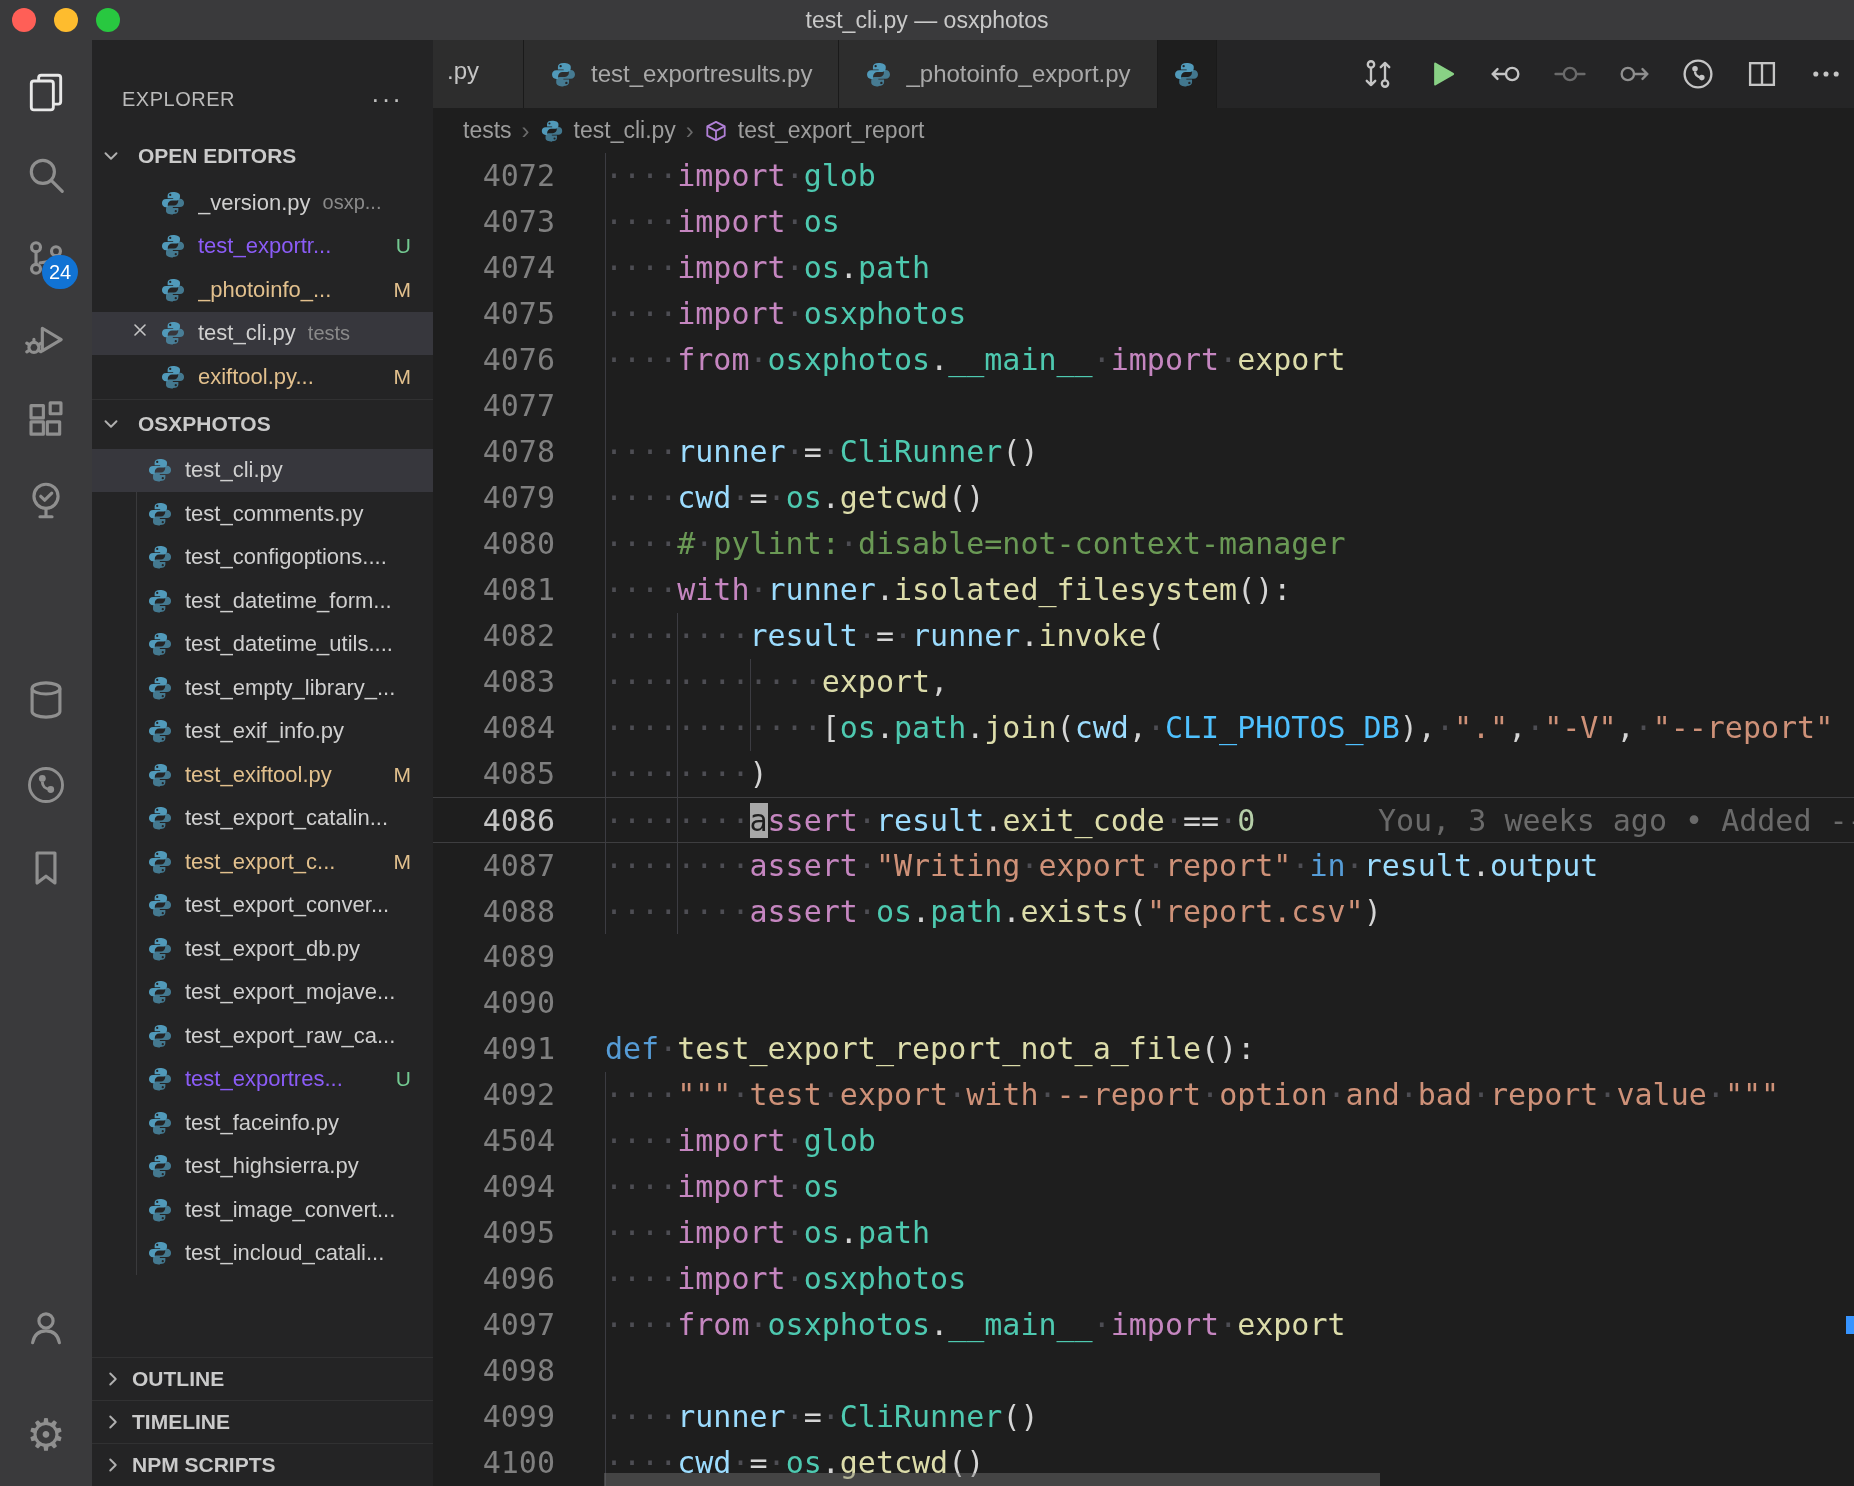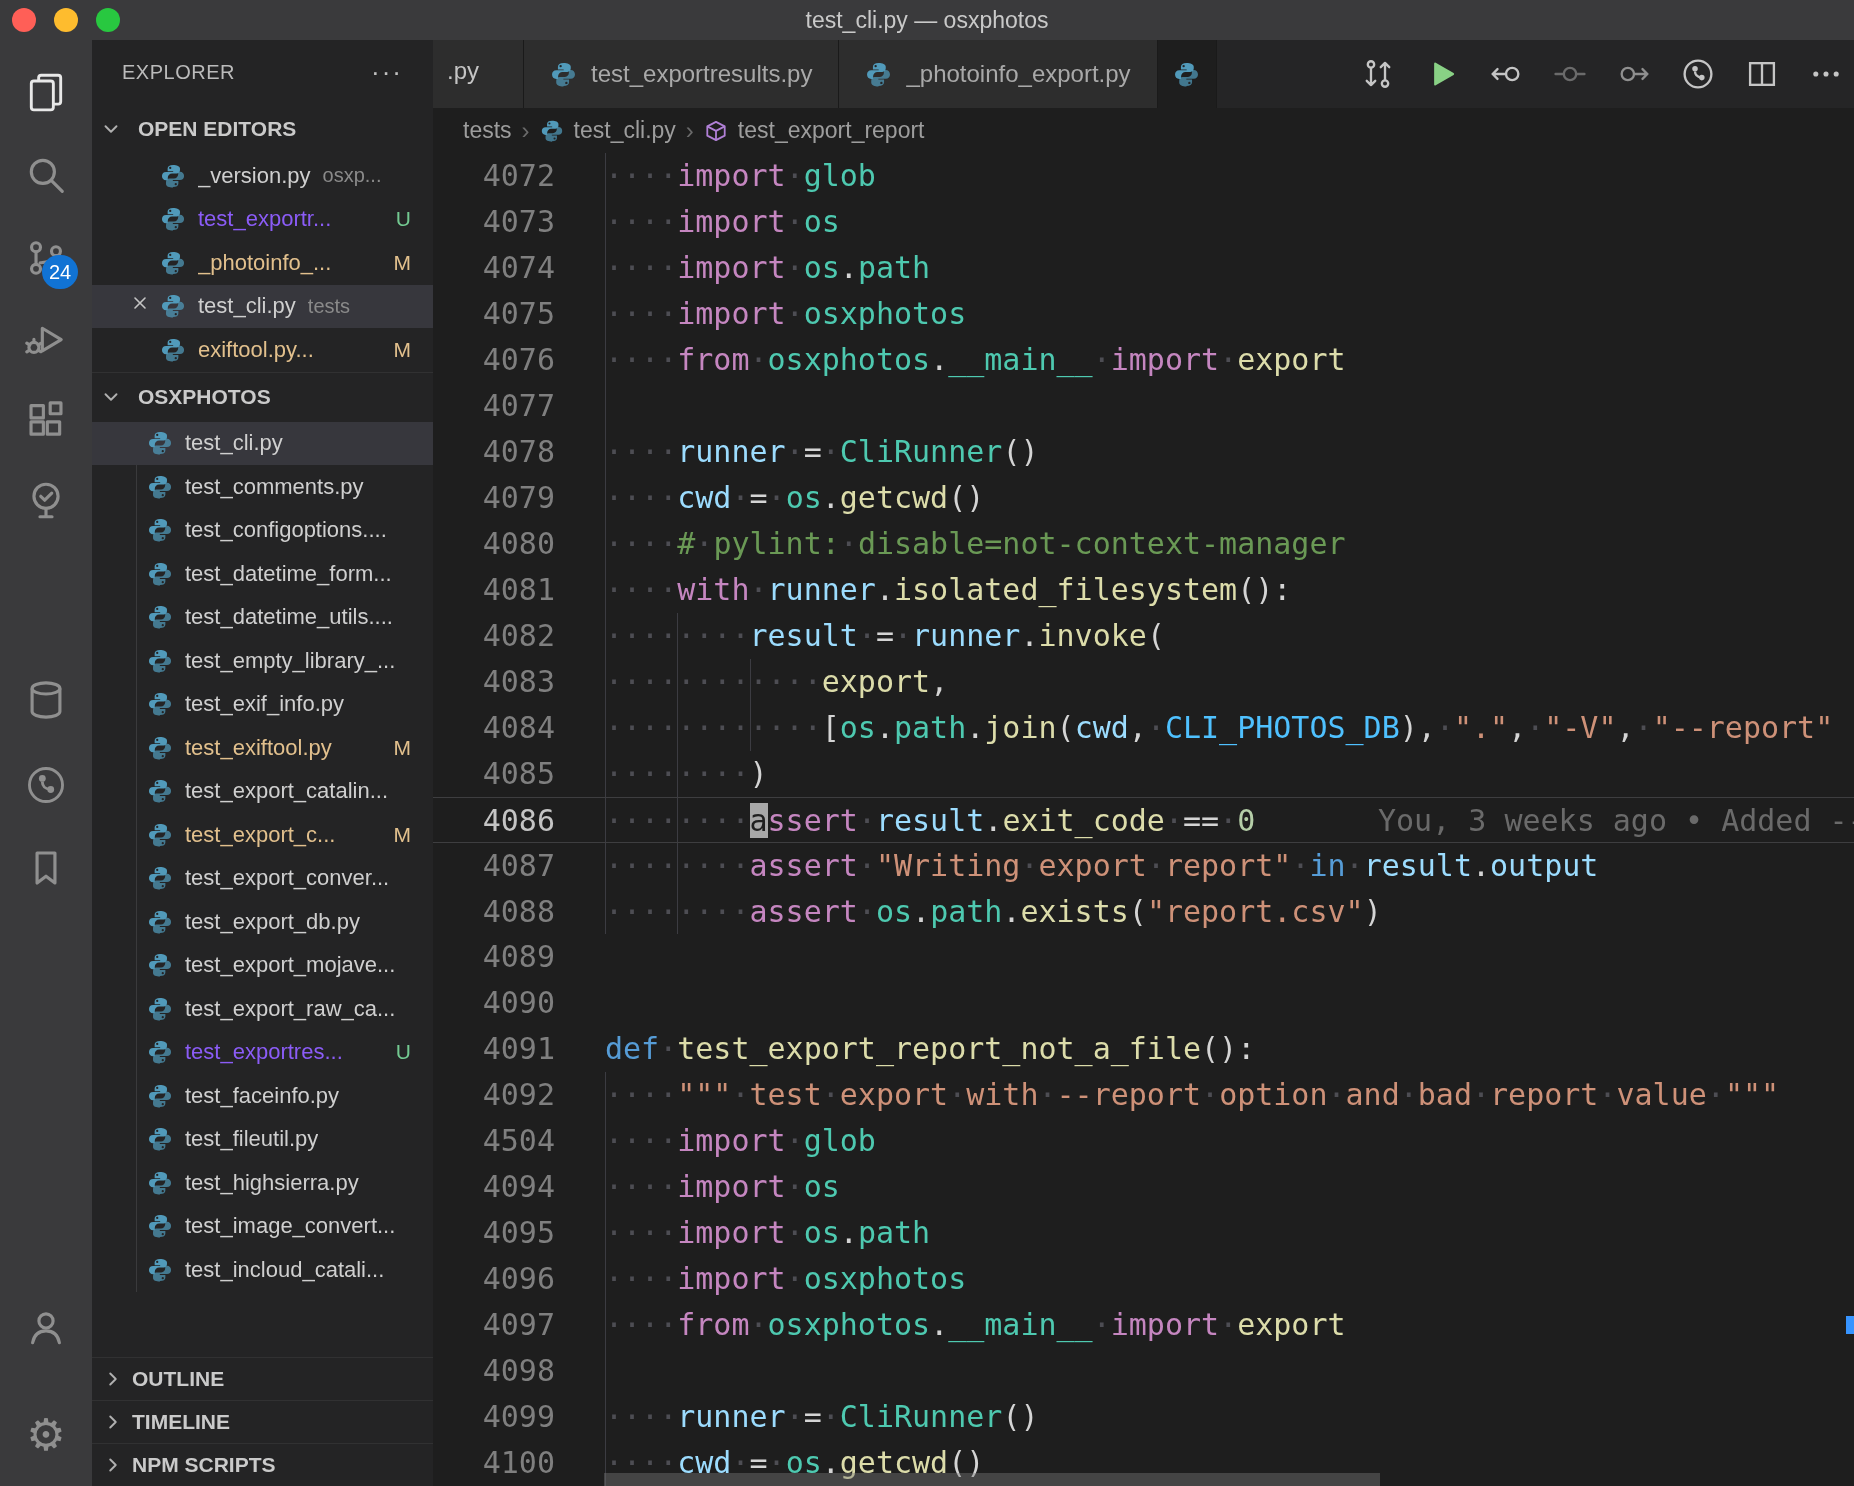--- a/index.html
+++ b/index.html
@@ -22,21 +22,21 @@
   .activitybar{position:absolute;left:0;top:40px;width:92px;height:1446px;background:var(--activity);}
   .ab-icon{position:absolute;left:0;width:92px;height:70px;display:flex;align-items:center;justify-content:center;color:var(--icon);cursor:pointer;}
   .ab-icon.active{color:#e8e8e8;}
   .ab-icon svg{width:42px;height:42px;}
   .ab-badge{position:absolute;right:14px;bottom:4px;min-width:36px;height:34px;border-radius:17px;background:#1173d4;
             color:#fff;font-size:20px;font-weight:400;display:flex;align-items:center;justify-content:center;padding:0 6px;}
   .gear{font-size:44px;line-height:1;}
   
   .sidebar{position:absolute;left:92px;top:40px;width:341px;height:1446px;background:var(--sidebar);
            display:flex;flex-direction:column;font-size:22px;overflow:hidden;}
-  .sb-title{height:64px;display:flex;align-items:center;padding:3px 30px;color:#bbbbbb;font-size:20px;letter-spacing:.5px;flex:0 0 auto;}
+  .sb-title{height:64px;display:flex;align-items:center;padding:3px 30px;color:#bbbbbb;font-size:20px;letter-spacing:.5px;flex:0 0 auto;margin-top:27px;}
   .sb-more{margin-left:auto;color:#c0c0c0;font-size:26px;letter-spacing:2px;cursor:pointer;}
   .sec-header{height:50px;display:flex;align-items:center;gap:16px;padding:0 8px;font-weight:700;font-size:21px;color:#cacaca;flex:0 0 auto;cursor:pointer;}
   .sec-header svg{width:22px;height:22px;flex:0 0 auto;color:#b0b0b0;}
   .sec-header.bordered{border-top:1px solid #313132;}
   .row{height:43.5px;display:flex;align-items:center;flex:0 0 auto;position:relative;cursor:pointer;white-space:nowrap;}
   .row.selected{background:var(--sel);}
   .row .close{width:30px;margin-left:38px;color:#c5c5c5;flex:0 0 auto;}
   .row .close svg{width:20px;height:20px;}
   .row .pad-oe{width:68px;flex:0 0 auto;}
   .row .pad-tree{width:55px;flex:0 0 auto;}
@@ -470,27 +470,20 @@
           <span class="fileicon"><svg>
               <use href="#i-py"></use>
             </svg></span>
           <span class="lbl">test_faceinfo.py</span>
         </div>
         <div class="row">
           <span class="pad-tree"></span>
           <span class="fileicon"><svg>
               <use href="#i-py"></use>
             </svg></span>
-          <span class="lbl">test_fileutil.py</span>
-        </div>
-        <div class="row">
-          <span class="pad-tree"></span>
-          <span class="fileicon"><svg>
-              <use href="#i-py"></use>
-            </svg></span>
           <span class="lbl">test_highsierra.py</span>
         </div>
         <div class="row">
           <span class="pad-tree"></span>
           <span class="fileicon"><svg>
               <use href="#i-py"></use>
             </svg></span>
           <span class="lbl">test_image_convert...</span>
         </div>
         <div class="row">

